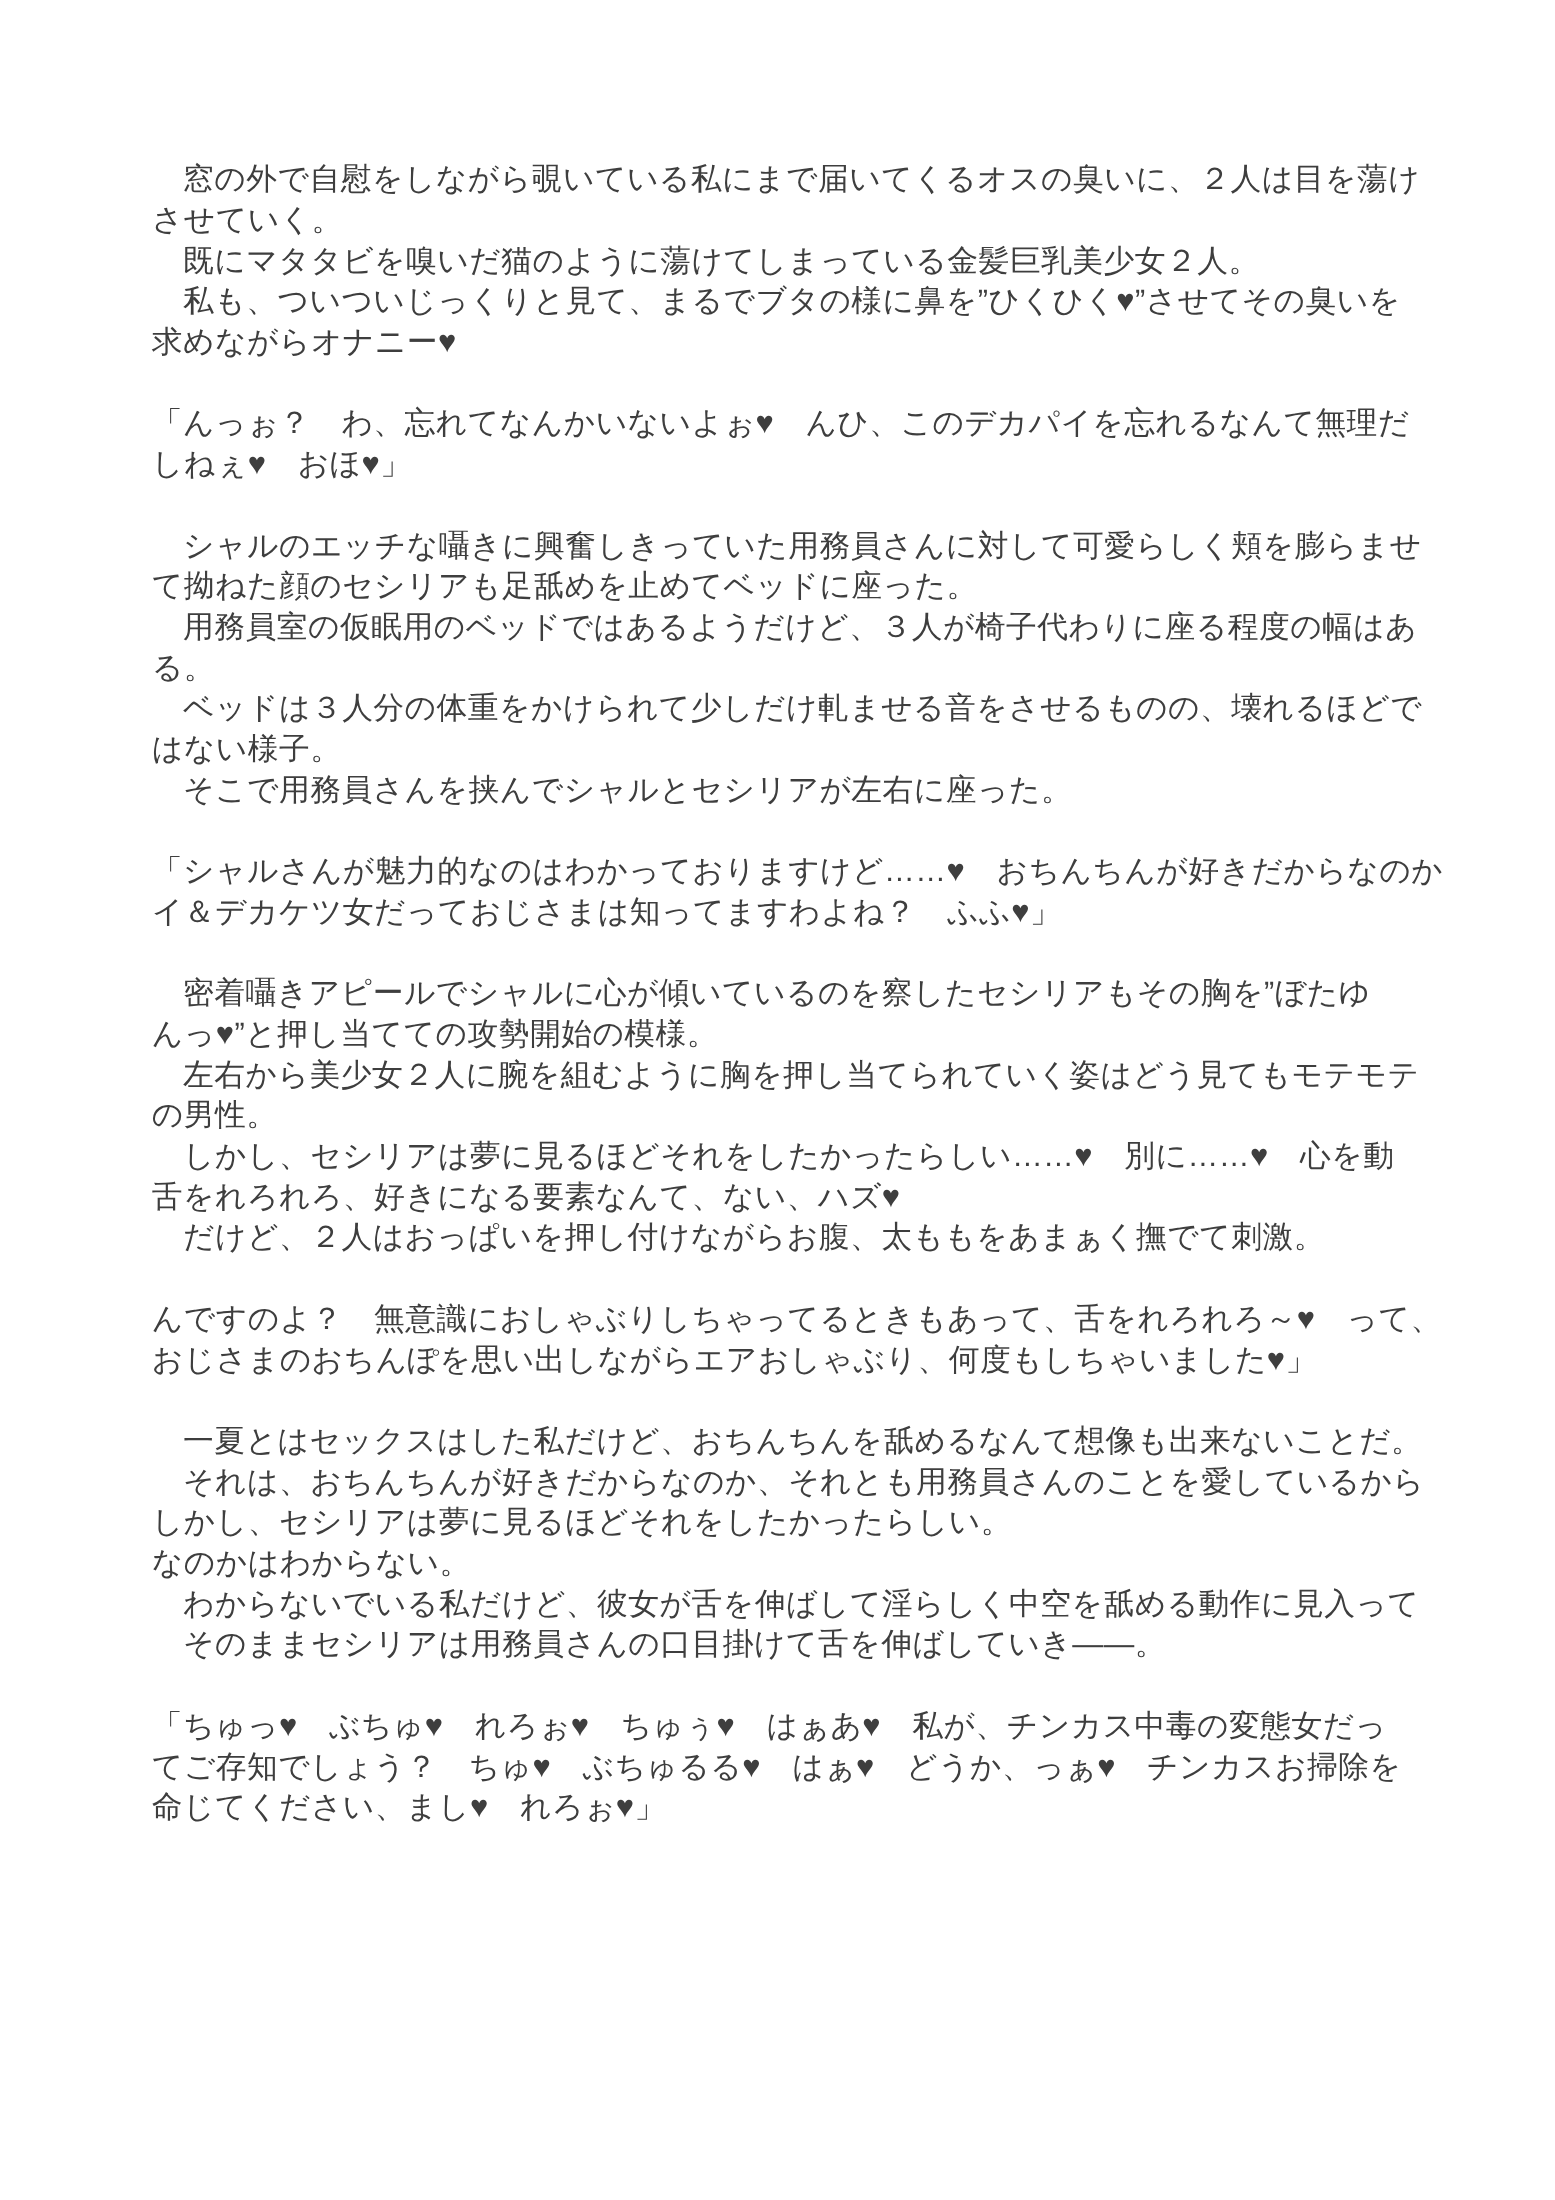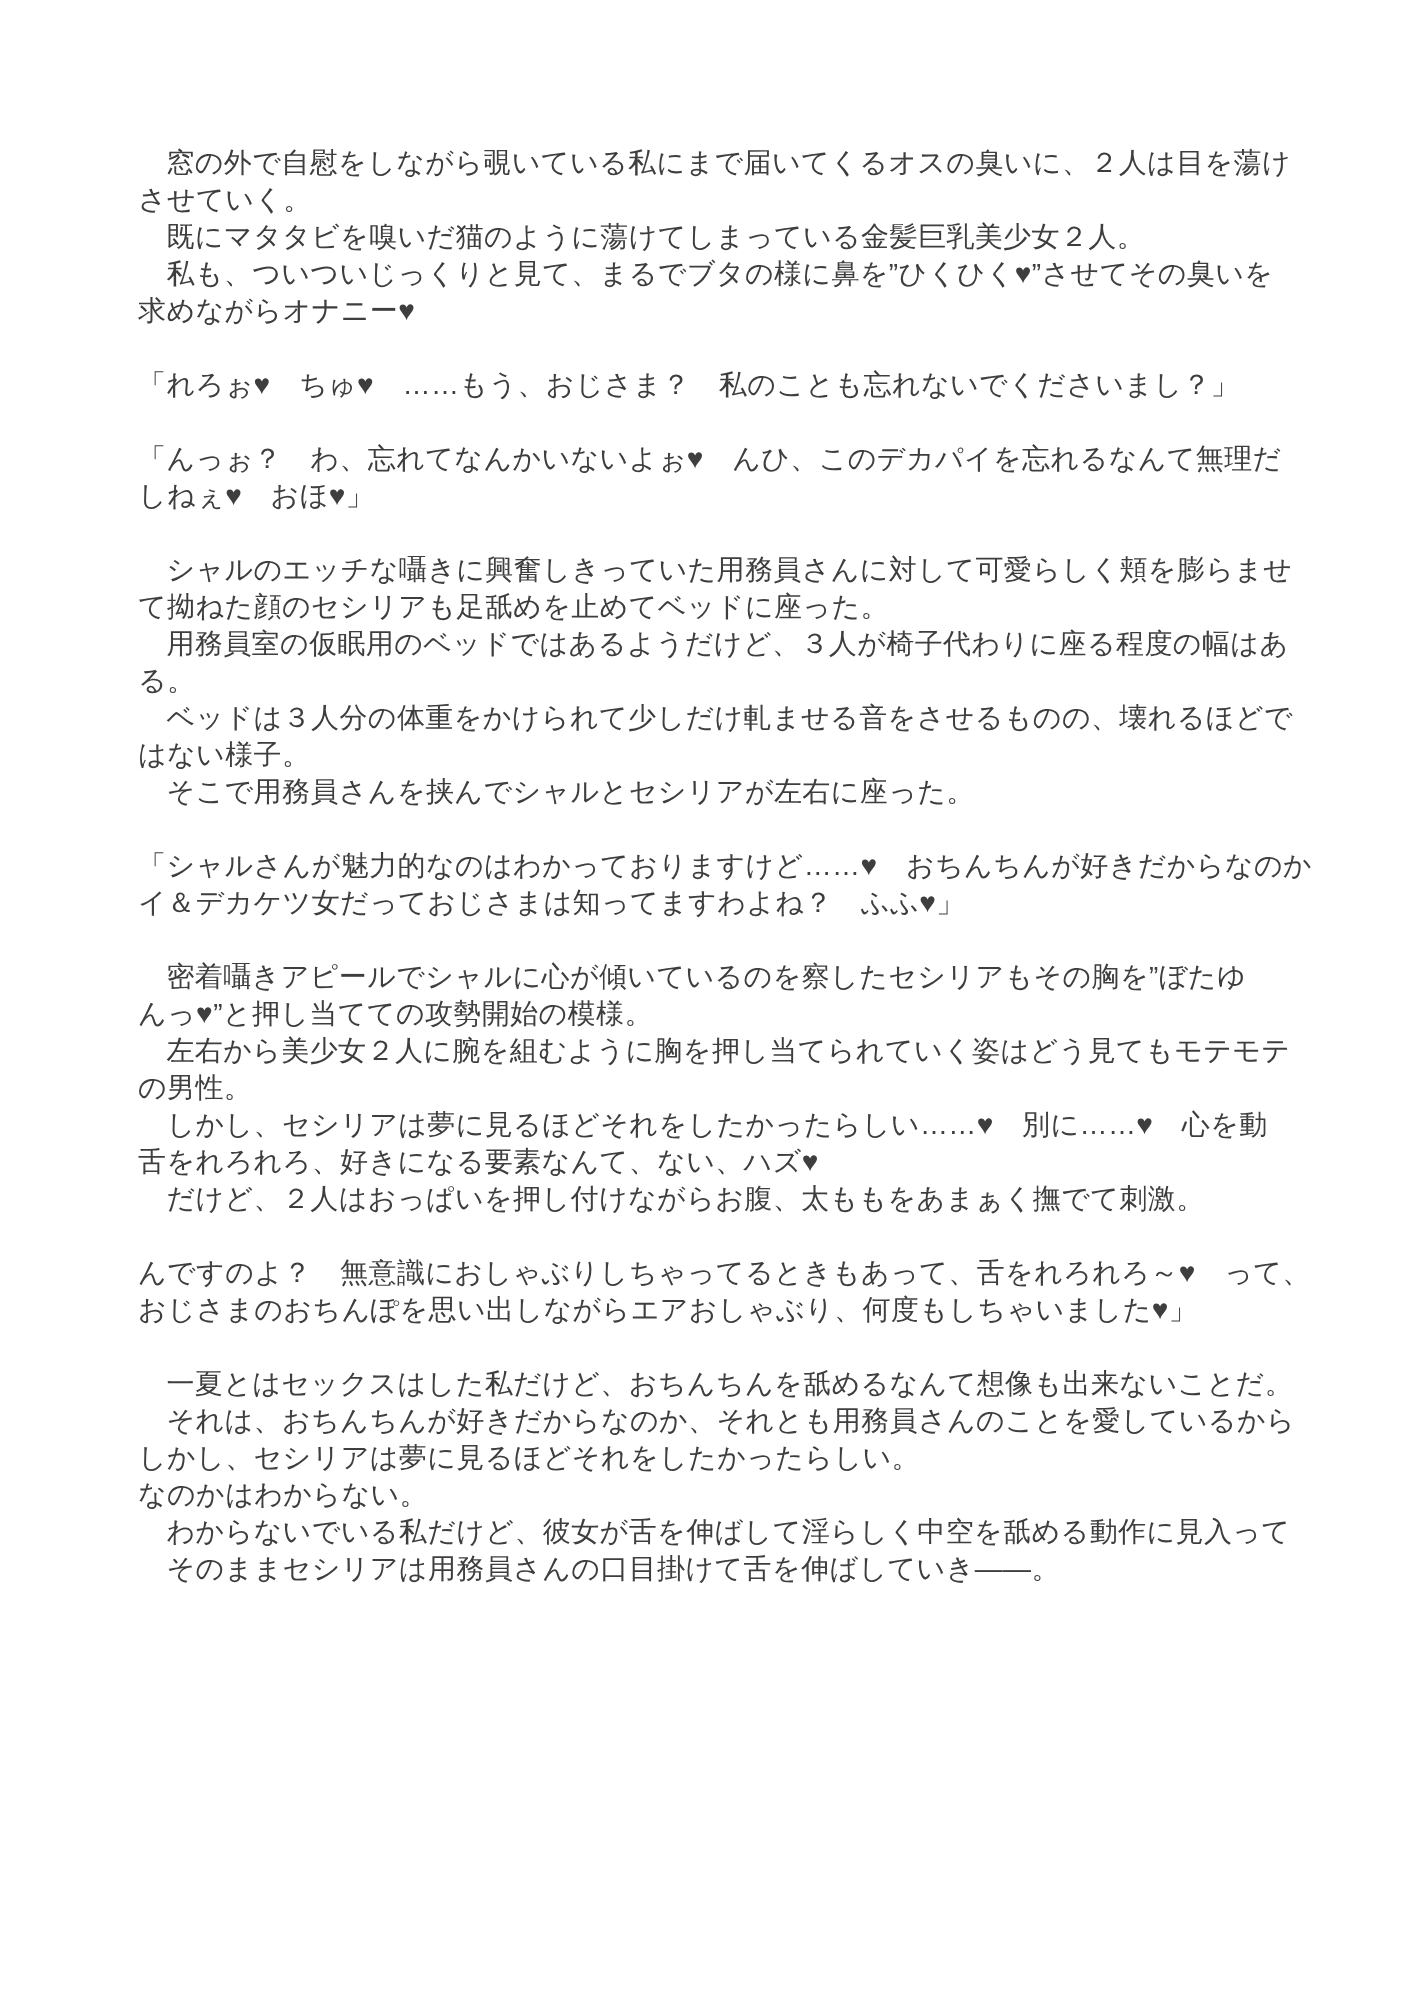--- a/index.html
+++ b/index.html
@@ -45,23 +45,20 @@
 <div class="page">
   <div class="text-block" id="story" style="color: rgb(62, 62, 62);">
       <div class="para">
         <div class="line">　窓の外で自慰をしながら覗いている私にまで届いてくるオスの臭いに、２人は目を蕩け</div>
         <div class="line">させていく。</div>
         <div class="line">　既にマタタビを嗅いだ猫のように蕩けてしまっている金髪巨乳美少女２人。</div>
         <div class="line">　私も、ついついじっくりと見て、まるでブタの様に鼻を”ひくひく♥”させてその臭いを</div>
         <div class="line">求めながらオナニー♥</div>
       </div>
       <div class="para">
-        <div class="line">「れろぉ♥　ちゅ♥　……もう、おじさま？　私のことも忘れないでくださいまし？」</div>
-      </div>
-      <div class="para">
         <div class="line">「んっぉ？　わ、忘れてなんかいないよぉ♥　んひ、このデカパイを忘れるなんて無理だ</div>
         <div class="line">しねぇ♥　おほ♥」</div>
       </div>
       <div class="para">
         <div class="line">　シャルのエッチな囁きに興奮しきっていた用務員さんに対して可愛らしく頬を膨らませ</div>
         <div class="line">て拗ねた顔のセシリアも足舐めを止めてベッドに座った。</div>
         <div class="line">　用務員室の仮眠用のベッドではあるようだけど、３人が椅子代わりに座る程度の幅はあ</div>
         <div class="line">る。</div>
         <div class="line">　ベッドは３人分の体重をかけられて少しだけ軋ませる音をさせるものの、壊れるほどで</div>
         <div class="line">はない様子。</div>
@@ -85,14 +82,19 @@
         <div class="line">おじさまのおちんぽを思い出しながらエアおしゃぶり、何度もしちゃいました♥」</div>
       </div>
       <div class="para">
         <div class="line">　一夏とはセックスはした私だけど、おちんちんを舐めるなんて想像も出来ないことだ。</div>
         <div class="line">　それは、おちんちんが好きだからなのか、それとも用務員さんのことを愛しているから</div>
         <div class="line">しかし、セシリアは夢に見るほどそれをしたかったらしい。</div>
         <div class="line">なのかはわからない。</div>
         <div class="line">　わからないでいる私だけど、彼女が舌を伸ばして淫らしく中空を舐める動作に見入って</div>
         <div class="line">　そのままセシリアは用務員さんの口目掛けて舌を伸ばしていき――。</div>
       </div>
+      <div class="para">
+        <div class="line">「ちゅっ♥　ぶちゅ♥　れろぉ♥　ちゅぅ♥　はぁあ♥　私が、チンカス中毒の変態女だっ</div>
+        <div class="line">てご存知でしょう？　ちゅ♥　ぶちゅるる♥　はぁ♥　どうか、っぁ♥　チンカスお掃除を</div>
+        <div class="line">命じてください、まし♥　れろぉ♥」</div>
+      </div>
     </div>
 </div>
 
 </body></html>

